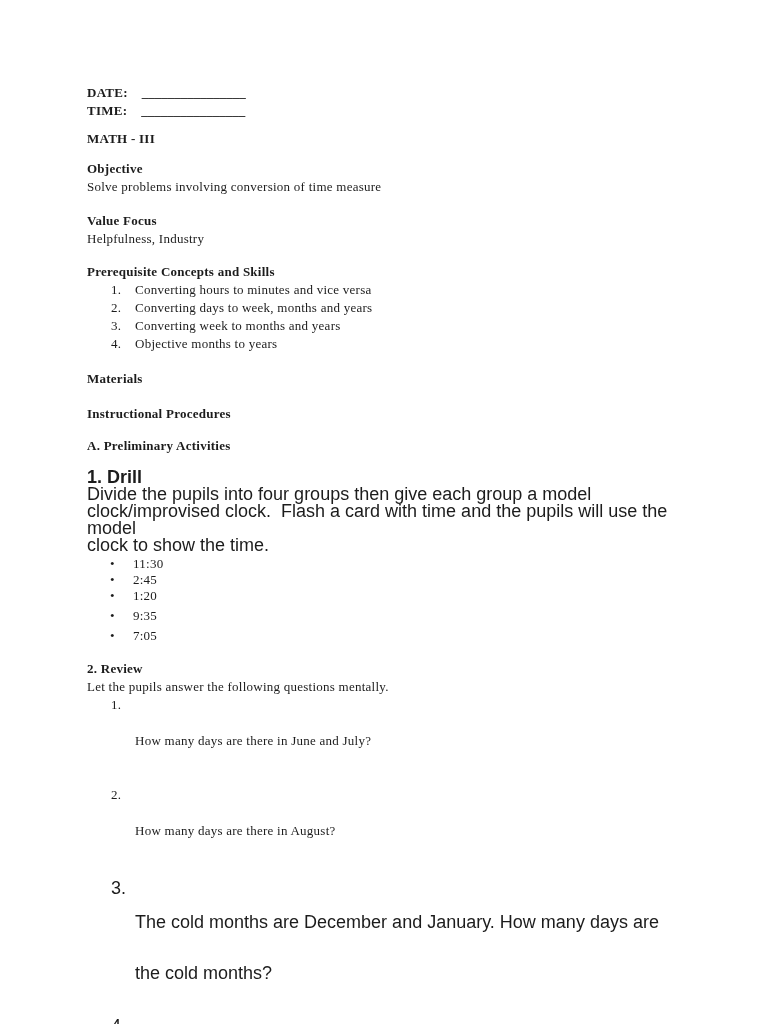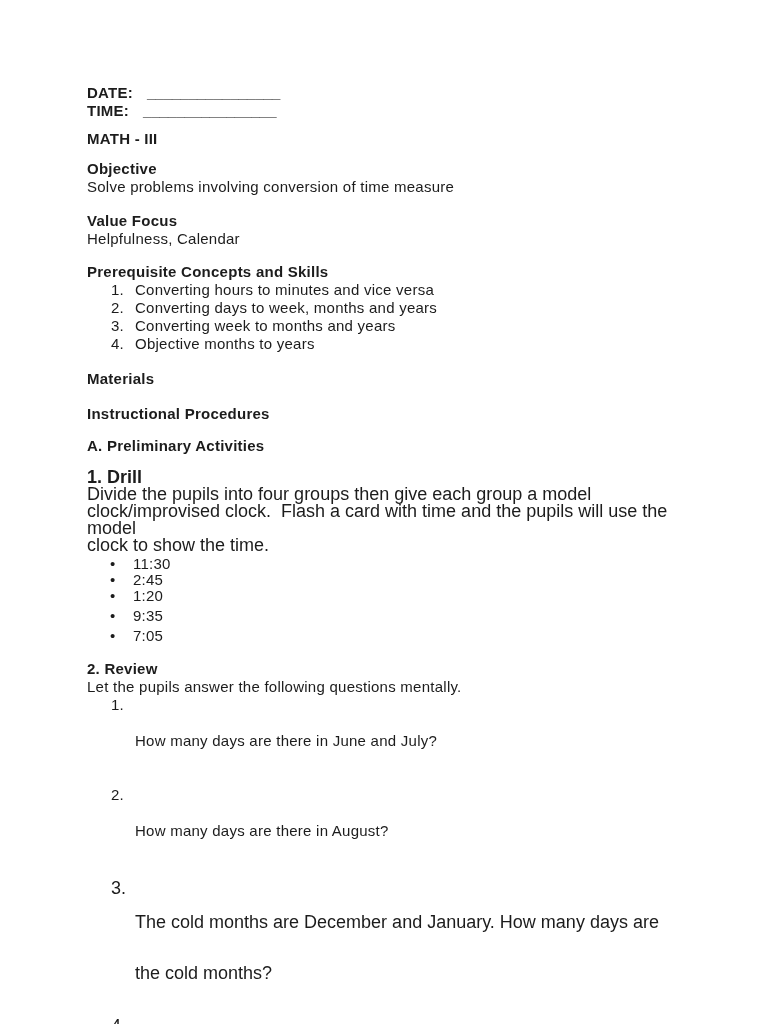--- a/index.html
+++ b/index.html
@@ -7,21 +7,21 @@
     position: relative;
     width: 768px;
     height: 1024px;
     background: #ffffff;
     color: #1c1c1c;
     overflow: hidden;
   }
   .content { padding: 84px 70px 0 87px; }
 
   
-  .w  { font-family: Liberation Sans, sans-serif; font-size: 15px; line-height: 18px; letter-spacing: 0.25px; }
+  .w  { font-family: Liberation Serif, serif; font-size: 13px; line-height: 18px; letter-spacing: 0.25px; }
   
   .n  { font-family: "Liberation Sans", sans-serif; font-size: 18px; line-height: 17px; }
   .b  { font-weight: 700; }
   .t  { white-space: pre-wrap; }
 
   .hdr-row { display: flex; align-items: baseline; }
   .blank { margin-left: 14px; letter-spacing: 0; }
 
   .sec-math        { margin-top: 10px; }
   .sec-objective   { margin-top: 12px; }
@@ -62,21 +62,21 @@
 
     <div class="sec-math w b t">MATH - III</div>
 
     <div class="sec-objective">
       <div class="w b t">Objective</div>
       <div class="w t">Solve problems involving conversion of time measure</div>
     </div>
 
     <div class="sec-valuefocus">
       <div class="w b t">Value Focus</div>
-      <div class="w t">Helpfulness, Calendar</div>
+      <div class="w t">Helpfulness, Industry</div>
     </div>
 
     <div class="sec-prereq">
       <div class="w b t">Prerequisite Concepts and Skills</div>
       <div class="li w">
         <span class="num t">1.</span>
         <span class="txt">Converting hours to minutes and vice versa</span>
       </div>
       <div class="li w">
         <span class="num t">2.</span>

